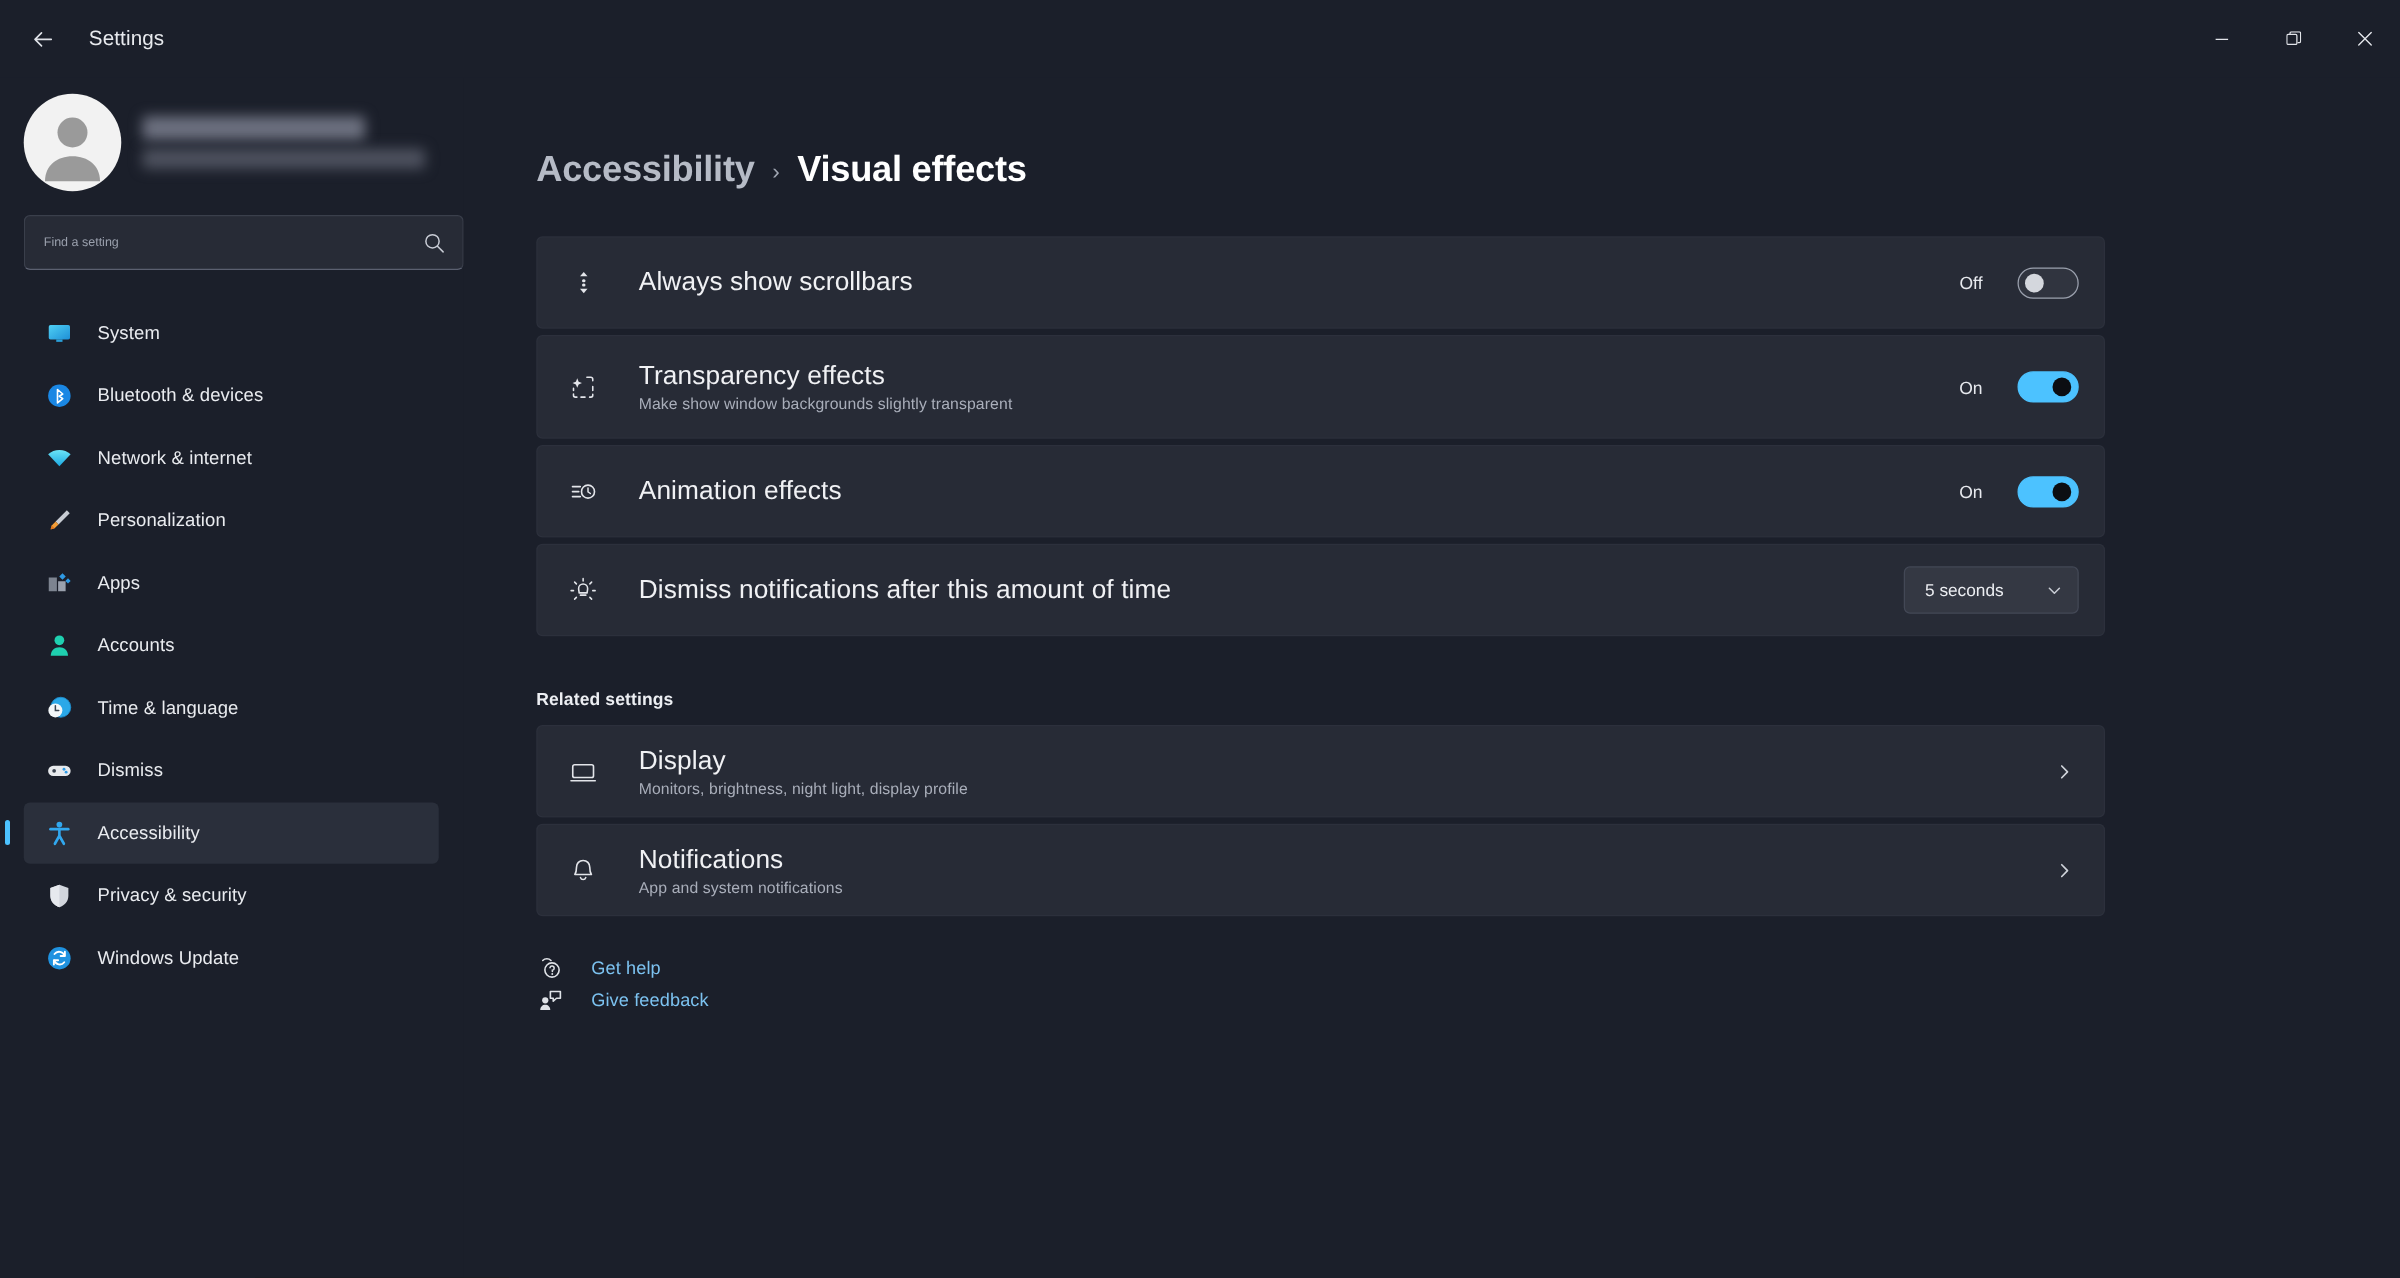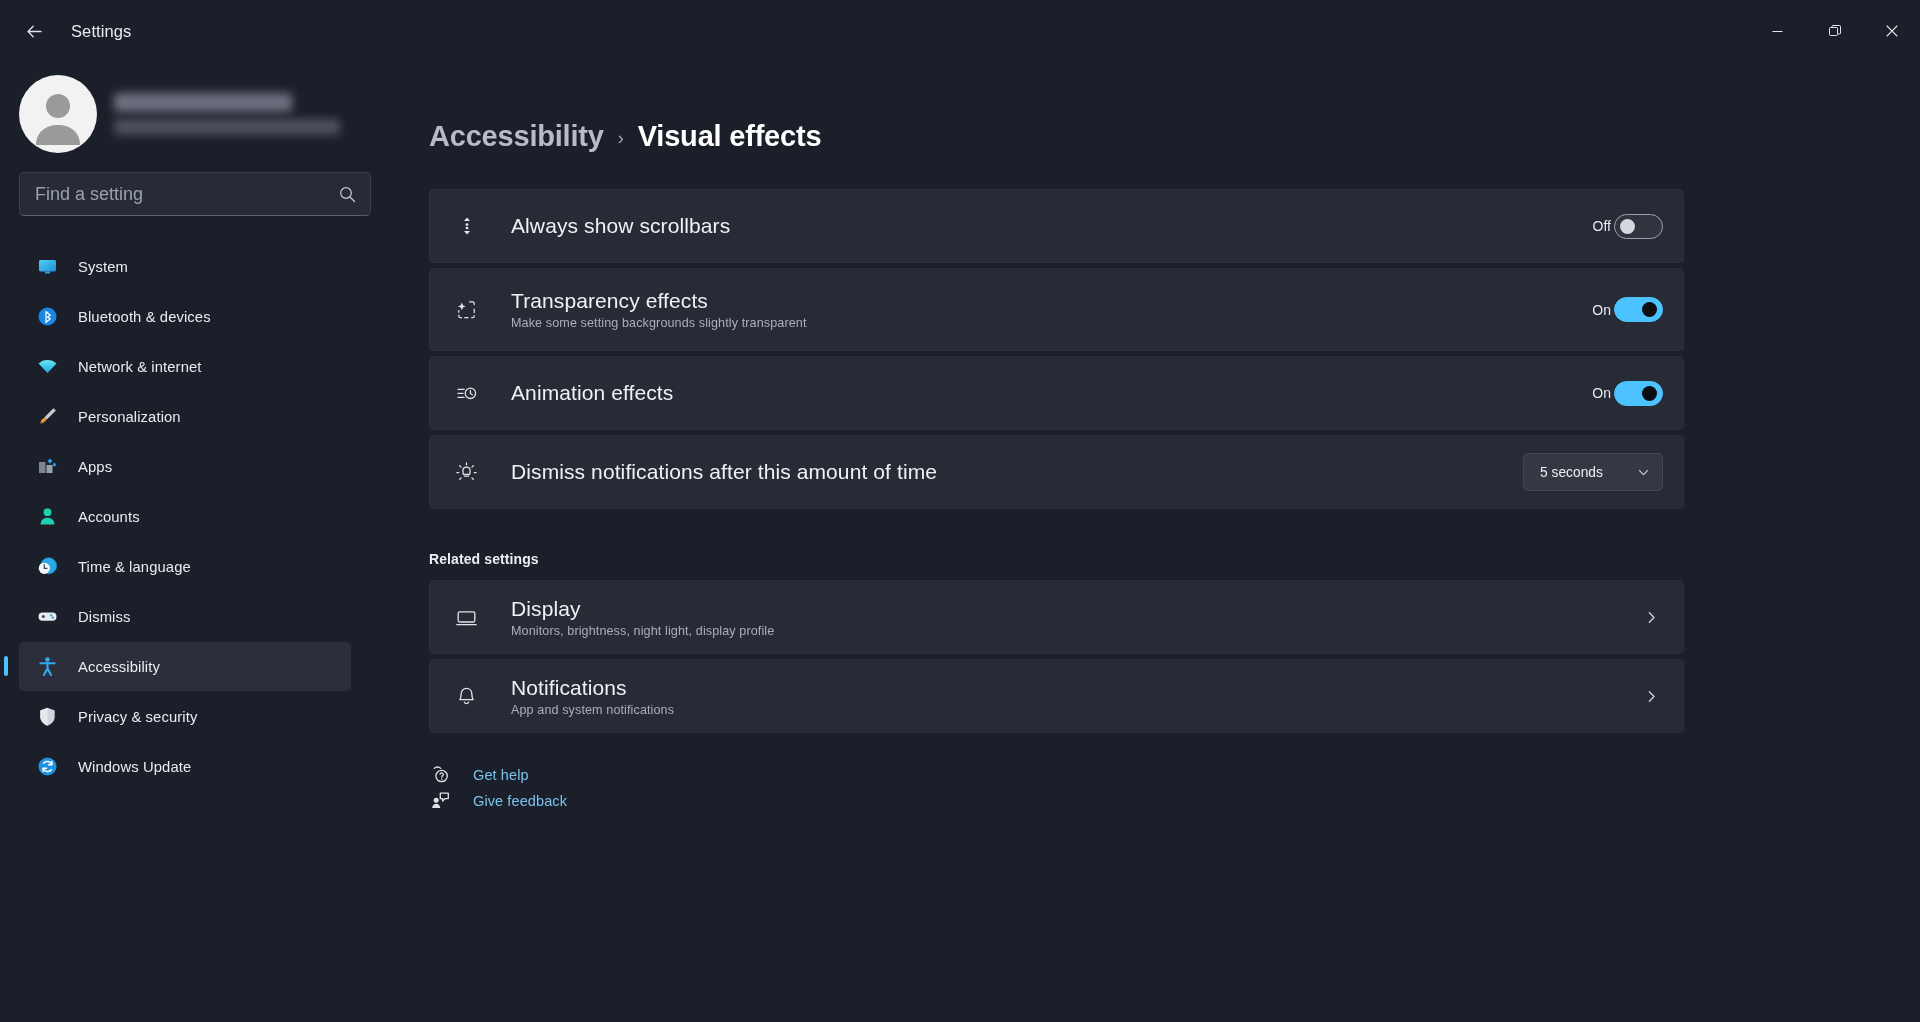--- a/index.html
+++ b/index.html
@@ -140,21 +140,21 @@
     display: flex;
     align-items: center;
     padding: 0 14px 0 15px;
   }
   .search-box input {
     flex: 1;
     background: transparent;
     border: none;
     outline: none;
     color: #e4e6ea;
-    font-size: 18px;
+    font-size: 10px;
     font-family: "Liberation Sans", sans-serif;
   }
   .search-box input::placeholder { color: #9aa0ad; }
   .search-icon { color: #c9cdd6; display: flex; }
 
   .nav {
     margin-top: 26px;
     padding: 0 20px 0 19px;
     display: flex;
     flex-direction: column;
@@ -265,21 +265,21 @@
   }
   .card-sub {
     font-size: 12.6px;
     color: #a9aeba;
     letter-spacing: .1px;
   }
 
   .toggle-wrap {
     display: flex;
     align-items: center;
-    gap: 3px;
+    gap: 28px;
     flex: 0 0 auto;
   }
   .toggle-label {
     font-size: 14px;
     color: #e7e9ee;
     min-width: 22px;
     text-align: right;
   }
   .switch {
     width: 49px;
@@ -603,21 +603,21 @@
 
         <div class="card tall">
           <span class="card-icon">
             <svg width="23" height="23" viewBox="0 0 23 23" fill="none">
               <path d="M6.8 4.6l1.1 2.7 2.7 1.1-2.7 1.1-1.1 2.7-1.1-2.7L3 8.4l2.7-1.1z" fill="currentColor"></path>
               <path d="M14.5 3.8h3.2a1.5 1.5 0 0 1 1.5 1.5v1.2M19.2 11.2v3.2M19.2 17.5v.7a1.5 1.5 0 0 1-1.5 1.5h-1M13 19.7H9.8M6.5 19.7H5.3a1.5 1.5 0 0 1-1.5-1.5v-1M3.8 14.3v-1.6" stroke="currentColor" stroke-width="1.25" stroke-linecap="round"></path>
             </svg>
           </span>
           <div class="card-text">
             <div class="card-title">Transparency effects</div>
-            <div class="card-sub">Make some setting backgrounds slightly transparent</div>
+            <div class="card-sub">Make show window backgrounds slightly transparent</div>
           </div>
           <div class="toggle-wrap">
             <span class="toggle-label">On</span>
             <div class="switch on">
                 <div class="knob"></div>
               </div>
           </div>
         </div>
 
         <div class="card">

